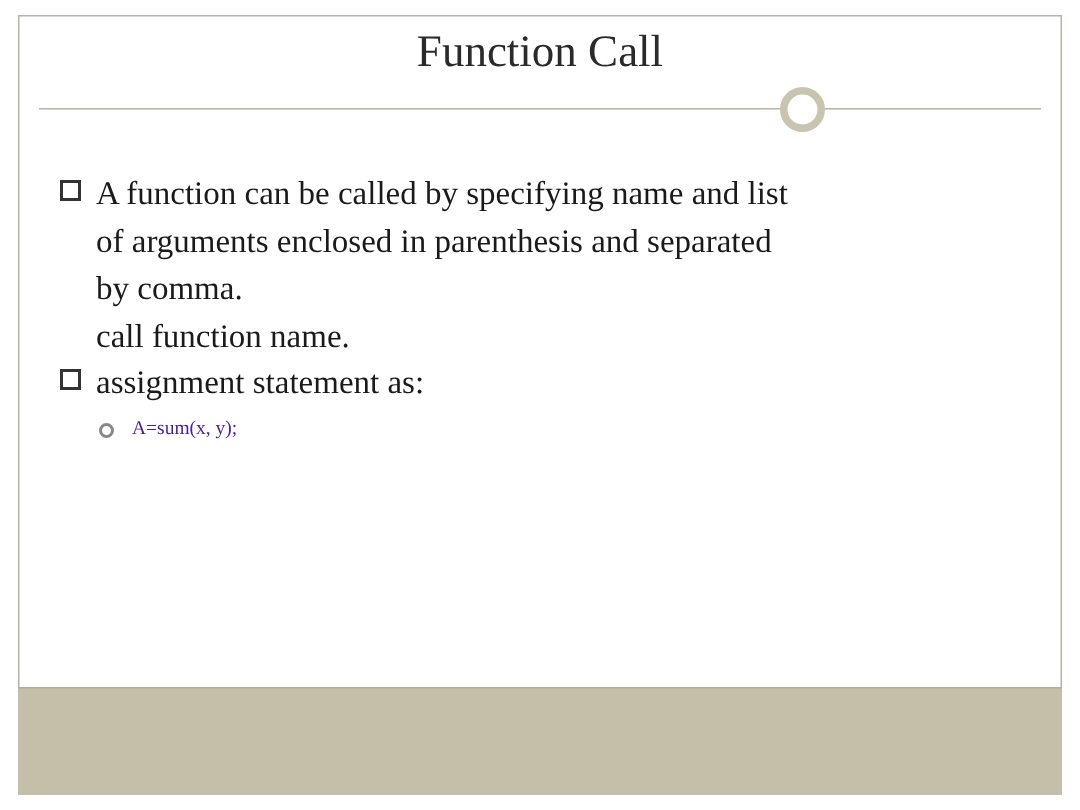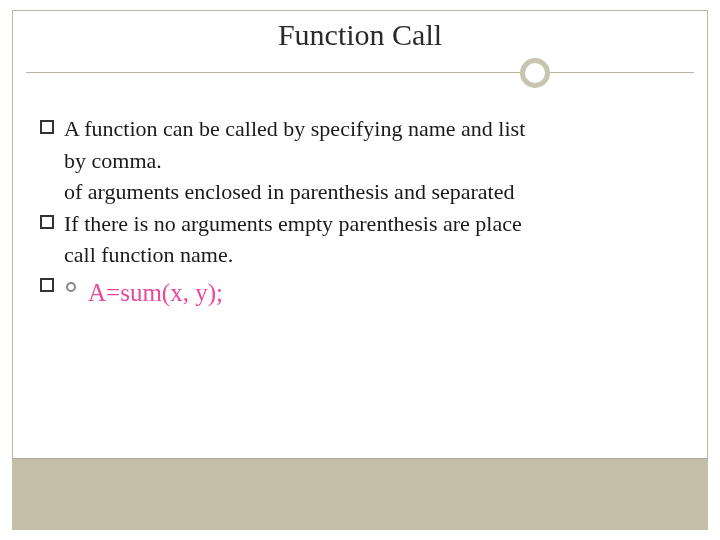--- a/index.html
+++ b/index.html
@@ -78,22 +78,22 @@
     border: 2px solid #333;
     background: transparent;
   }
   .continuation {
     padding-left: 24px;
     margin-bottom: 4px;
   }
   .sub-item {
     padding-left: 48px;
     margin-top: 8px;
-    font-size: 25px;
-    color: #ec4899;
+    font-size: 13px;
+    color: #4c1d95;
     position: relative;
   }
   .sub-bullet {
     position: absolute;
     left: 26px;
     top: 5px;
     width: 10px;
     height: 10px;
     border: 2px solid #888;
     border-radius: 50%;
@@ -121,32 +121,29 @@
 
   <div class="divider-line"></div>
   <div class="circle-ornament"></div>
 
   <div class="content">
 
     <div class="bullet-item">
       <span class="bullet-square"></span>
       <span>A function can be called by specifying name and list</span>
     </div>
+    <div class="continuation">of arguments enclosed in parenthesis and separated</div>
     <div class="continuation">by comma.</div>
-    <div class="continuation">of arguments enclosed in parenthesis and separated</div>
 
-    <div class="bullet-item">
-      <span class="bullet-square"></span>
-      <span>If there is no arguments empty parenthesis are place</span>
-    </div>
     <div class="continuation">call function name.</div>
 
     <div class="bullet-item">
       <span class="bullet-square"></span>
     </div>
+    <div class="continuation">assignment statement as:</div>
 
     <div class="sub-item">
       <span class="sub-bullet"></span>
       <span>A=sum(x, y);</span>
     </div>
 
   </div>
 
   <div class="footer-band"></div>
 </div>

